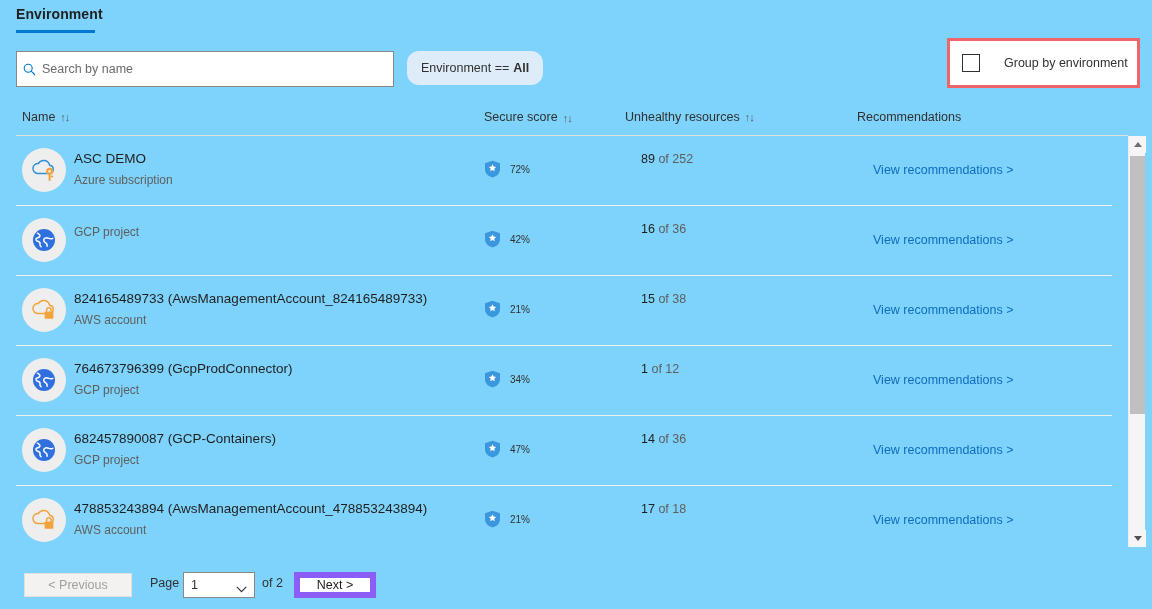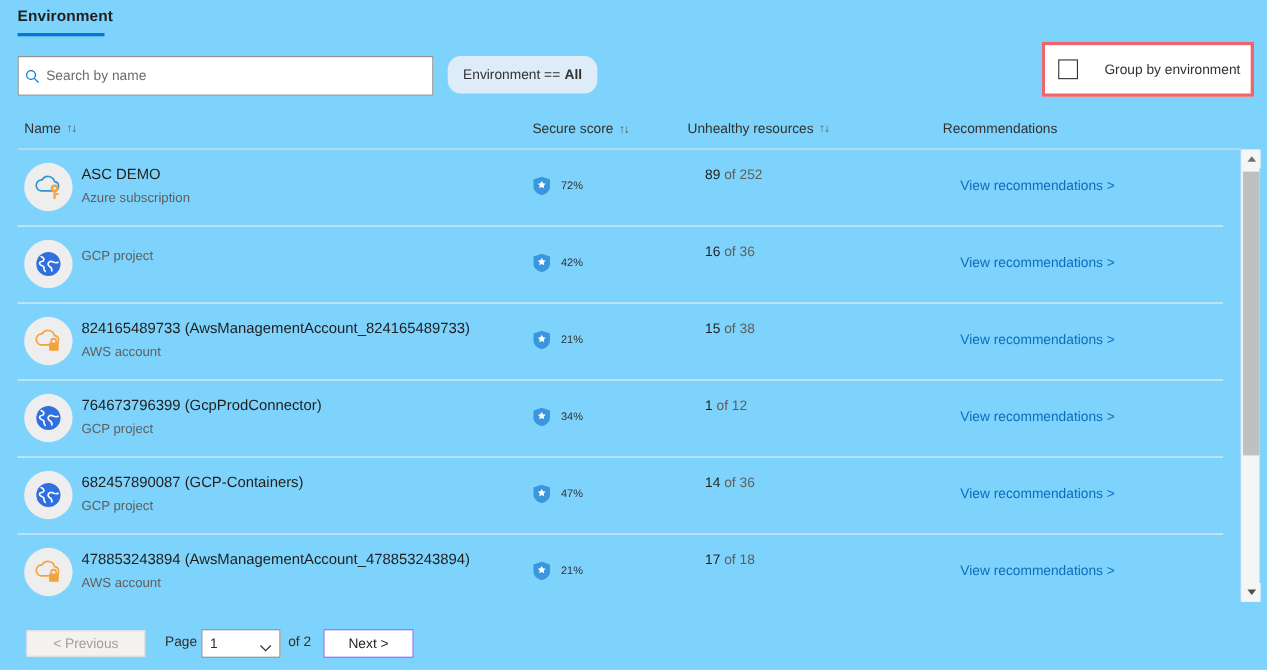--- a/index.html
+++ b/index.html
@@ -105,21 +105,21 @@
   .btn-prev { left:24px; top:13px; width:108px; background:#f3f2f1;
               border:1px solid #e1dfdd; color:#a19f9d; cursor:default; }
   .pg-label { position:absolute; left:150px; top:16px; font-size:12.5px; color:#323130; }
   .pg-select { position:absolute; left:183px; top:12px; width:72px; height:26px;
                border:1px solid #8a8886; background:#fff; display:flex;
                align-items:center; padding:0 7px; font-size:12.5px; color:#323130;
                cursor:pointer; }
   .pg-select .chev { margin-left:auto; width:11px; height:7px; }
   .pg-of { position:absolute; left:262px; top:16px; font-size:12.5px; color:#323130;
            white-space:nowrap; }
-  .btn-next { left:294px; top:12px; width:82px; height:26px; border:1px solid #8b5cf6;
+  .btn-next { left:294px; top:12px; width:82px; height:26px; border:6px solid #8b5cf6;
               color:#201f1e; }
 </style>
 </head>
 <body>
 
 <div id="app">
 
   <div class="tabstrip">
     <div class="tab">Environment</div>
     <div class="tab-underline"></div>

